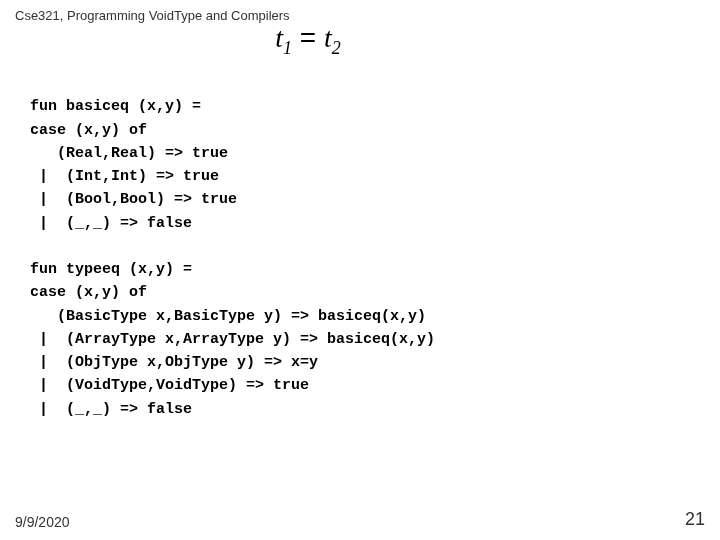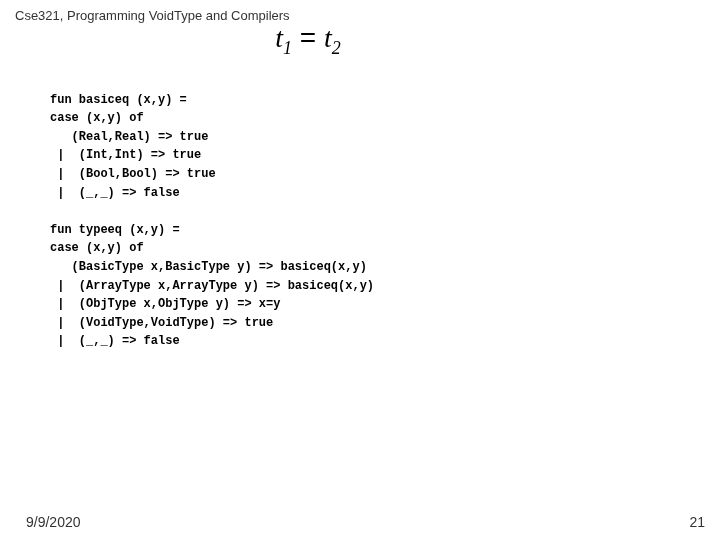--- a/index.html
+++ b/index.html
@@ -36,39 +36,38 @@
       font-style: italic;
     }
     #main-title sub {
       font-size: 18px;
     }
     #code-block {
       position: absolute;
       top: 72px;
       left: 30px;
       font-family: 'Courier New', Courier, monospace;
-      font-size: 12px;
+      font-size: 15px;
       color: #000;
       font-weight: bold;
       line-height: 1.55;
       white-space: pre;
-      margin-left: 20px;
     }
     #footer-date {
       position: absolute;
       bottom: 10px;
-      left: 26px;
+      left: 15px;
       font-size: 14px;
       color: #333;
     }
     #footer-page {
       position: absolute;
       bottom: 10px;
       right: 15px;
-      font-size: 14px;
+      font-size: 18px;
       color: #333;
     }
   </style>
 </head>
 <body>
 
 <div id="header-title">Cse321, Programming VoidType and Compilers</div>
 
 <div id="main-title">
   <span class="t1">t<sub>1</sub></span> = <span class="t2">t<sub>2</sub></span>

